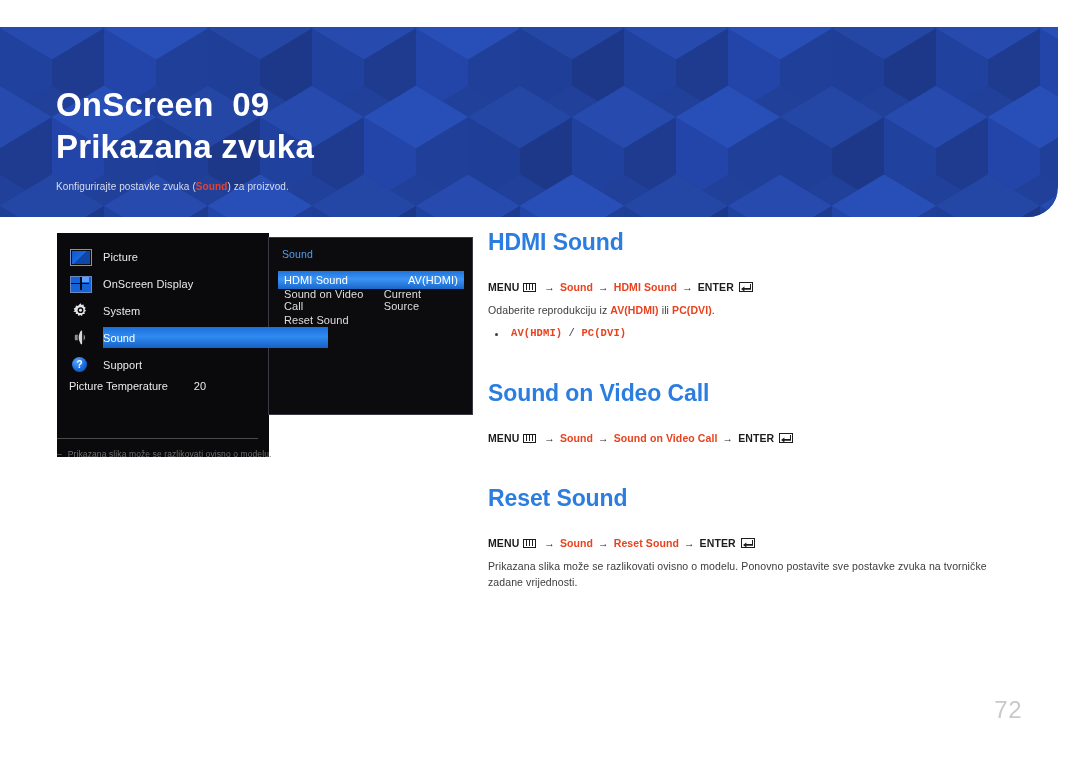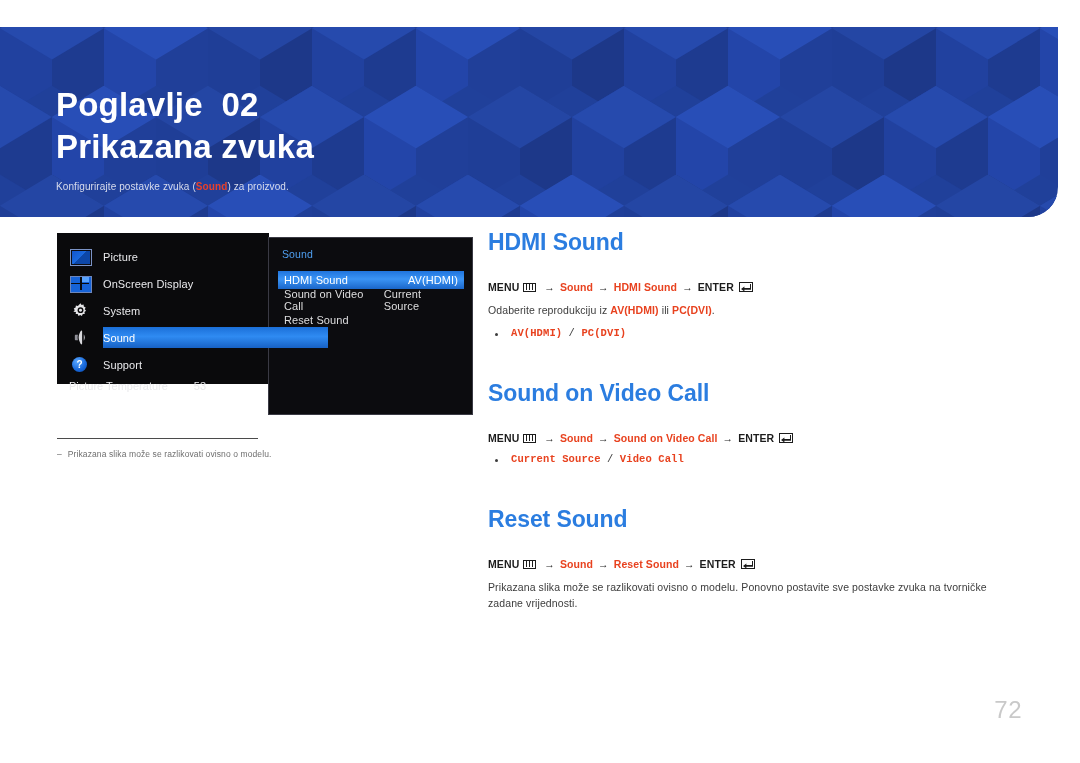--- a/index.html
+++ b/index.html
@@ -94,21 +94,21 @@
     left: 57px;
     top: 233px;
     width: 415px;
     height: 182px;
   }
   #osd-sidebar {
     position: absolute;
     left: 0;
     top: 0;
     width: 212px;
-    height: 151px;
+    height: 224px;
     background: #0a0a0c;
   }
   .osd-row {
     position: absolute;
     left: 0;
     width: 212px;
     height: 27px;
     display: flex;
     align-items: center;
   }
@@ -554,21 +554,21 @@
         <div class="face f-right" style="height: 120px; filter: brightness(0.95);"></div>
         <div class="face f-hi" style="height: 120px; filter: brightness(0.95);"></div>
       </div>
       <div class="cube" style="left: 1040px; top: 147.6px; height: 120px;">
         <div class="face f-left" style="height: 120px;"></div>
         <div class="face f-right" style="height: 120px;"></div>
         <div class="face f-hi" style="height: 120px;"></div>
       </div>
     </div>
   <div id="banner-text">
-    <div id="chapter-line"><span>Poglavlje</span>  <span>02</span></div>
+    <div id="chapter-line"><span>OnScreen</span>  <span>09</span></div>
     <div id="chapter-title">Prikazana zvuka</div>
     <div id="banner-subtitle"><span>Konfigurirajte postavke zvuka (</span><span class="hl">Sound</span><span>) za proizvod.</span></div>
   </div>
 </div>
 
 <div id="osd-figure">
 
   <div id="osd-sidebar">
 
     <div class="osd-row" style="top:10px;">
@@ -614,21 +614,21 @@
 
     <div class="osd-row" style="top:118px;">
       <span class="osd-ico">
           <span class="ic-help">?</span>
         </span>
       <span class="osd-label">Support</span>
     </div>
 
     <div id="osd-temp">
       <span class="t-label">Picture Temperature</span>
-      <span class="t-value">53</span>
+      <span class="t-value">20</span>
     </div>
   </div>
 
   <div id="osd-panel">
     <div id="osd-panel-title">Sound</div>
 
     <div class="pitem sel" style="top:33px;">
       <span class="pname">HDMI Sound</span>
       <span class="pval">AV(HDMI)</span>
     </div>
@@ -694,24 +694,20 @@
       <span class="arw">→</span>
       <span class="acc">Sound on Video Call</span>
       <span class="arw">→</span>
       <span>ENTER</span>
       <span class="ic-enter">
           <svg width="10" height="8" viewBox="0 0 10 8">
             <path fill="#1c1c1c" d="M9 0v4H3.4V2.4L0 4.9l3.4 2.5V5.8H10V0z"></path>
           </svg>
         </span>
     </div>
-    <div class="bullet">
-      <span class="dot"></span>
-      <span class="btxt"><span>Current Source</span><span class="sep"> / </span><span>Video Call</span></span>
-    </div>
   </div>
 
   <div class="section" style="margin-top:40px;">
     <div class="sec-h2">Reset Sound</div>
     <div class="menupath" style="margin-top:25px;">
       <span>MENU</span>
       <span class="ic-menu">
           <i></i>
           <i></i>
           <i></i>

